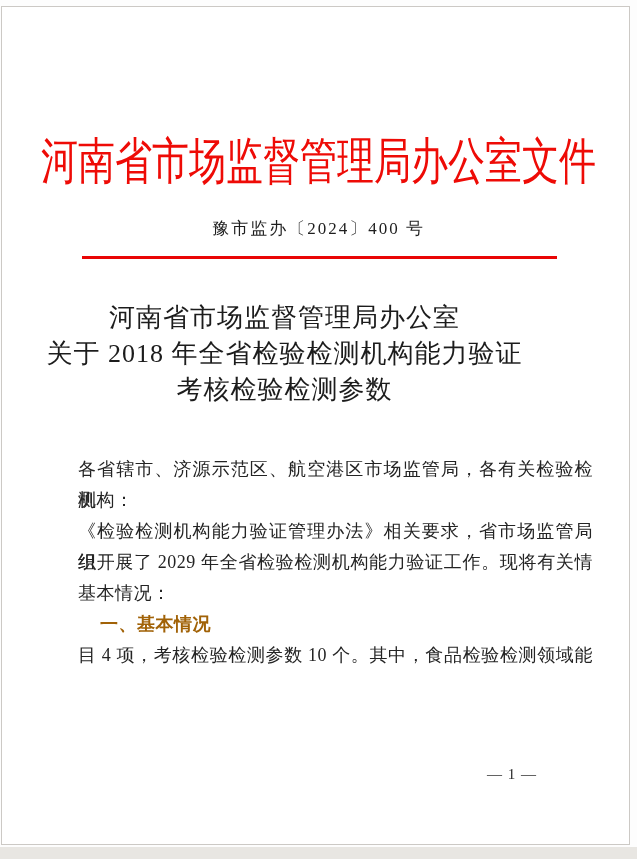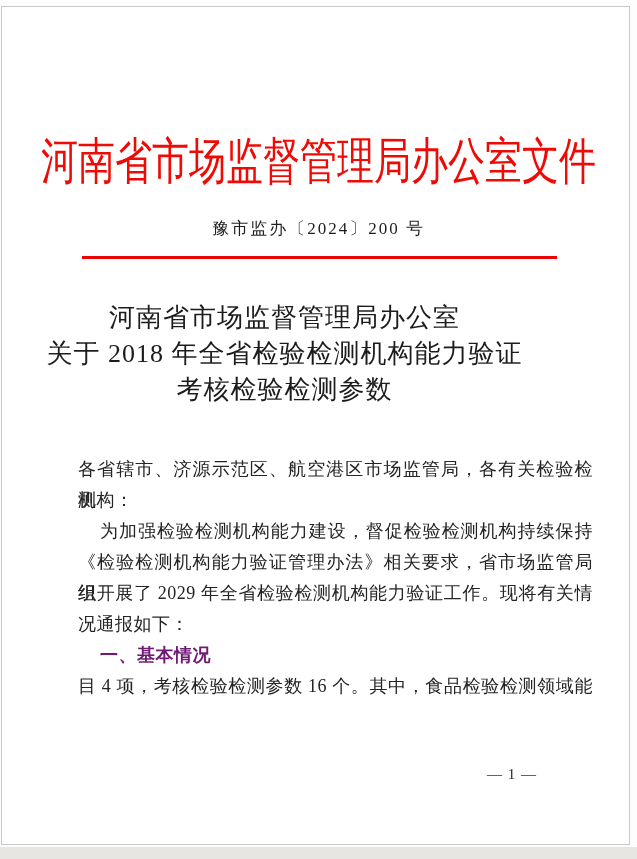--- a/index.html
+++ b/index.html
@@ -65,56 +65,55 @@
     font-size: 18px; line-height: 31px;
     color: #242424;
     letter-spacing: 0.5px;
   }
   .bline { white-space: nowrap; height: 31px; }
   .bline.full { white-space: normal; text-align: justify; text-align-last: justify; }
   .bline.ind { padding-left: 22px; }
   .bline.full.ind { padding-left: 0; text-indent: 22px; }
   .bline.hd {
     font-family: "Liberation Sans", "DejaVu Sans", sans-serif;
-    font-weight: 700; font-size: 18px; color: #701a75;
+    font-weight: 700; font-size: 18px; color: #a16207;
   }
 
   .page-number {
     position: absolute; left: 452px; top: 766px; width: 120px;
     text-align: center;
     font-size: 15px; color: #2b2b2b;
     letter-spacing: 1px;
     white-space: nowrap;
   }
 </style>
 </head>
 <body>
 
 <div class="stage">
   <div class="sheet"></div>
 
   <div class="red-head" style="color: rgb(238, 11, 6);">河南省市场监督管理局办公室文件</div>
 
-  <div class="doc-number">豫市监办〔2024〕200 号</div>
+  <div class="doc-number">豫市监办〔2024〕400 号</div>
 
   <div class="red-rule" style="background: rgb(233, 5, 5);"></div>
 
   <div class="doc-title">
     <div>河南省市场监督管理局办公室</div>
     <div>关于 2018 年全省检验检测机构能力验证</div>
     <div>考核检验检测参数</div>
   </div>
 
   <div class="body-text">
       <div class="bline full">各省辖市、济源示范区、航空港区市场监管局，各有关检验检测</div>
       <div class="bline">机构：</div>
-      <div class="bline full ind">为加强检验检测机构能力建设，督促检验检测机构持续保持</div>
       <div class="bline full">《检验检测机构能力验证管理办法》相关要求，省市场监管局组</div>
       <div class="bline full">织开展了 2029 年全省检验检测机构能力验证工作。现将有关情</div>
-      <div class="bline">况通报如下：</div>
+      <div class="bline">基本情况：</div>
       <div class="bline ind hd">一、基本情况</div>
-      <div class="bline full">目 4 项，考核检验检测参数 16 个。其中，食品检验检测领域能</div>
+      <div class="bline full">目 4 项，考核检验检测参数 10 个。其中，食品检验检测领域能</div>
     </div>
 
   <div class="page-number">— 1 —</div>
 
   <div class="bottom-strip"></div>
 </div>
 
 </body></html>

